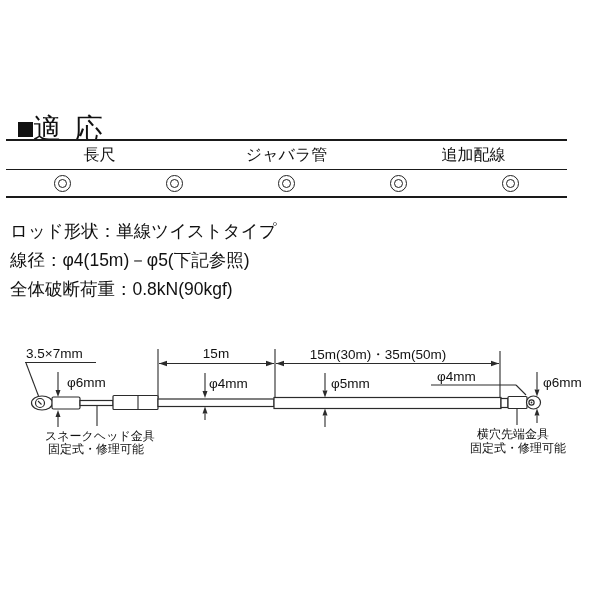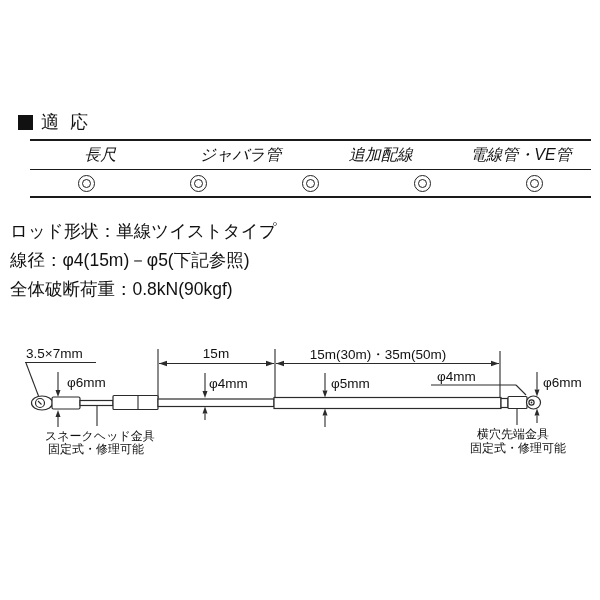--- a/index.html
+++ b/index.html
@@ -4,27 +4,27 @@
 <style>
   html,body{margin:0;padding:0;}
   body{
     width:600px;height:600px;background:#ffffff;
     font-family:"Liberation Sans",sans-serif;color:#1a1a1a;
     position:relative;overflow:hidden;
   }
   .abs{position:absolute;}
 
   
-  .section-header{left:18px;top:110px;display:flex;align-items:center;gap:8px;
-    font-size:18px;letter-spacing:3px;color:#111;}
+  .section-header{left:18px;top:110px;display:flex;align-items:center;gap:0;
+    font-size:28px;letter-spacing:3px;color:#111;}
   .sq{width:15px;height:15px;background:#111;flex:0 0 auto;}
 
   
-  .compat-table{left:30px;top:139px;width:561px;
-    border-top:2px solid #1a1a1a;border-bottom:2px solid #1a1a1a;font-style:italic;}
+  .compat-table{left:6px;top:139px;width:561px;
+    border-top:2px solid #1a1a1a;border-bottom:2px solid #1a1a1a;}
   .trow{display:flex;}
   .trow.head{border-bottom:1.5px solid #1a1a1a;}
   .tcell{flex:1;display:flex;align-items:center;justify-content:center;
     height:28px;font-size:16px;color:#111;white-space:nowrap;}
   .trow.vals .tcell{height:26px;}
   .dc{width:15px;height:15px;border:1.6px solid #222;border-radius:50%;
     display:flex;align-items:center;justify-content:center;}
   .dc i{display:block;width:7px;height:7px;border:1.6px solid #222;border-radius:50%;}
 
   
@@ -44,21 +44,20 @@
 <div class="abs section-header">
   <span class="sq"></span>
   <span>適 応</span>
 </div>
 
 <div class="abs compat-table">
   <div class="trow head">
     <div class="tcell">長尺</div>
     <div class="tcell">ジャバラ管</div>
     <div class="tcell">追加配線</div>
-    <div class="tcell">電線管・VE管</div>
   </div>
   <div class="trow vals">
     <div class="tcell">
         <span class="dc" title="◎">
           <i></i>
         </span>
       </div>
     <div class="tcell">
         <span class="dc" title="◎">
           <i></i>

